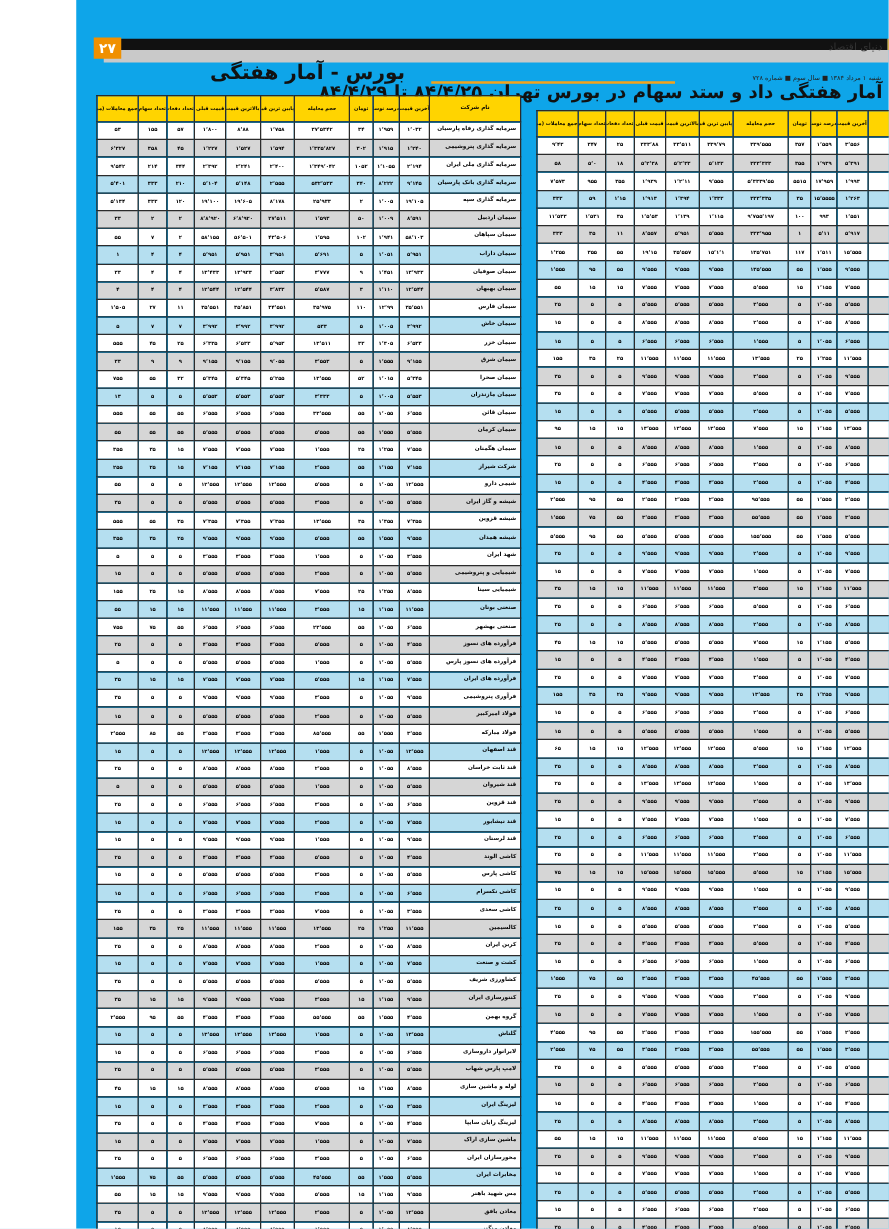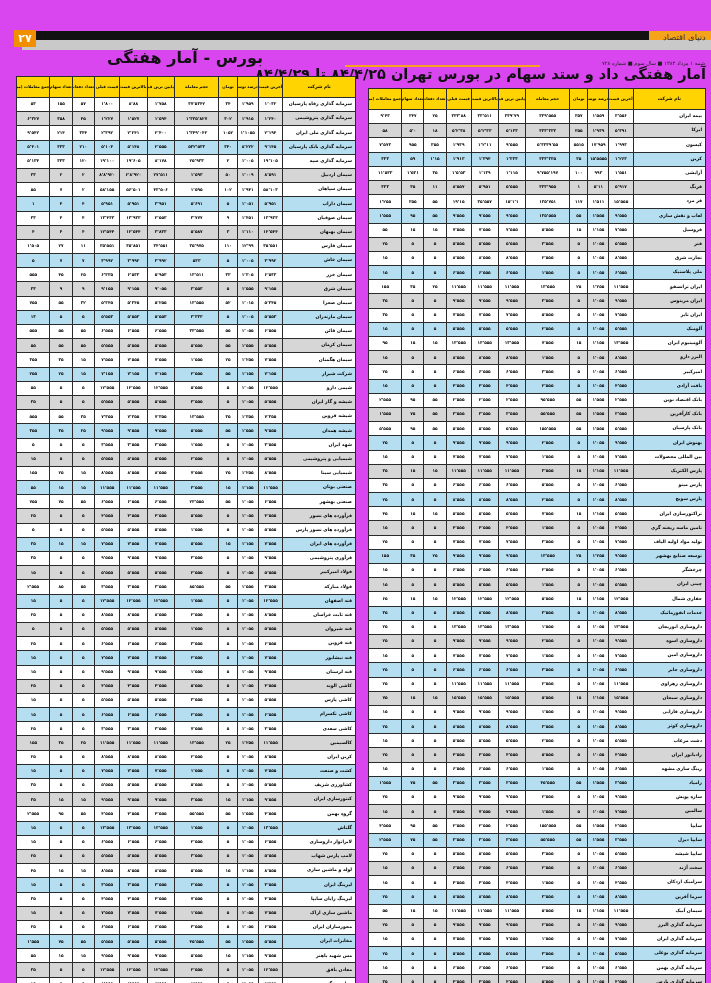--- a/index.html
+++ b/index.html
@@ -2,21 +2,21 @@
 <html lang="fa" dir="rtl"><head>
 <meta charset="utf-8">
 <title>بورس - آمار هفتگی</title>
 <style>
   html,body{margin:0;padding:0;background:#ffffff;}
   body{
     width:711px;height:983px;overflow:hidden;
     font-family:"DejaVu Sans","Liberation Sans",sans-serif;
     color:#000;
   }
-  .page{position:relative;width:711px;height:983px;background:#d946ef;}
+  .page{position:relative;width:650px;height:983px;background:#0ea5e9;}
 
   
   .masthead{position:absolute;left:0;top:31px;width:711px;height:10px;}
   .mast-black{position:absolute;left:22px;top:0;width:627px;height:9px;background:#111;}
   .mast-orange-r{position:absolute;left:649px;top:0;width:62px;height:9px;background:#f5a31a;}
   .mast-grey{position:absolute;left:22px;top:9px;width:689px;height:10px;background:#c9c9c9;}
 
   .pagenum{position:absolute;left:14px;top:30px;width:22px;height:17px;background:#f09000;
            color:#fff;font-size:11px;font-weight:bold;line-height:17px;text-align:center;
            letter-spacing:-0.5px;}

